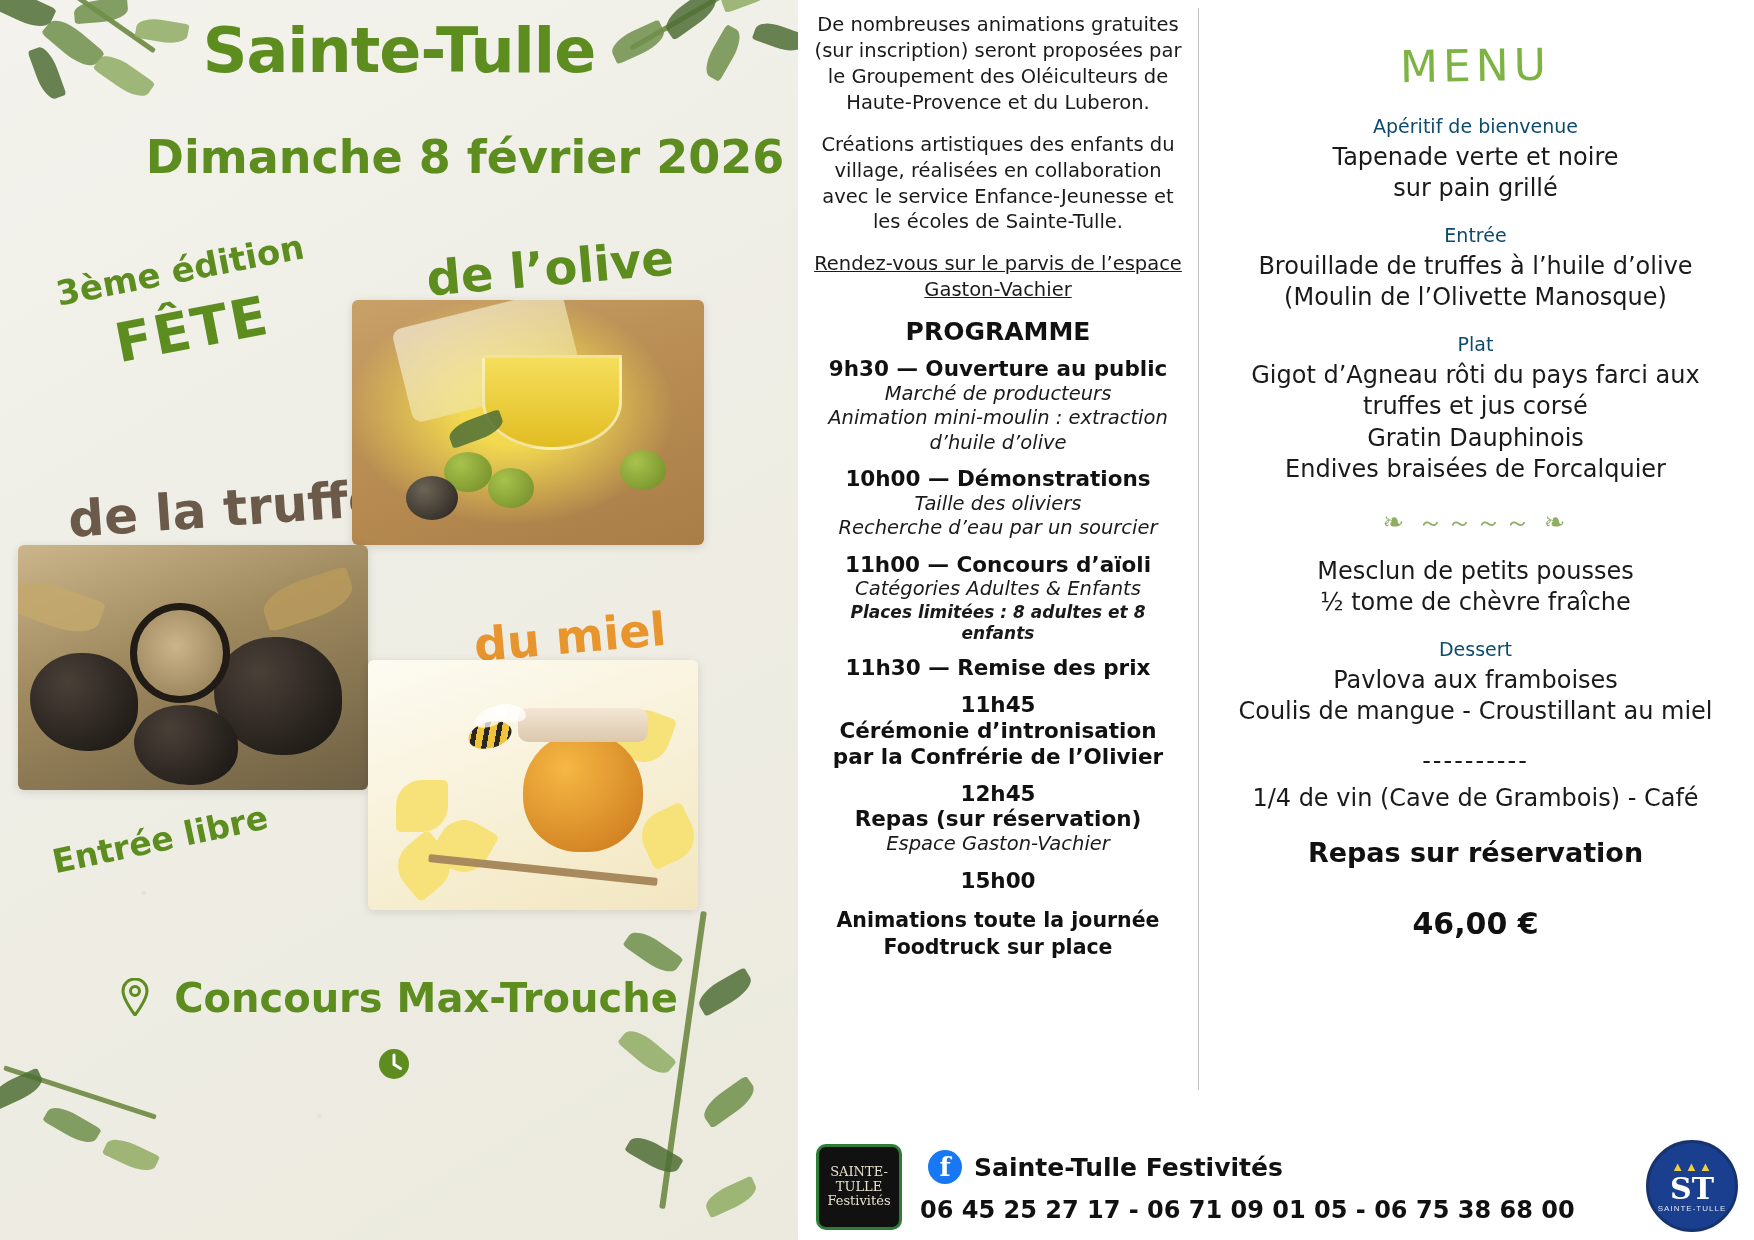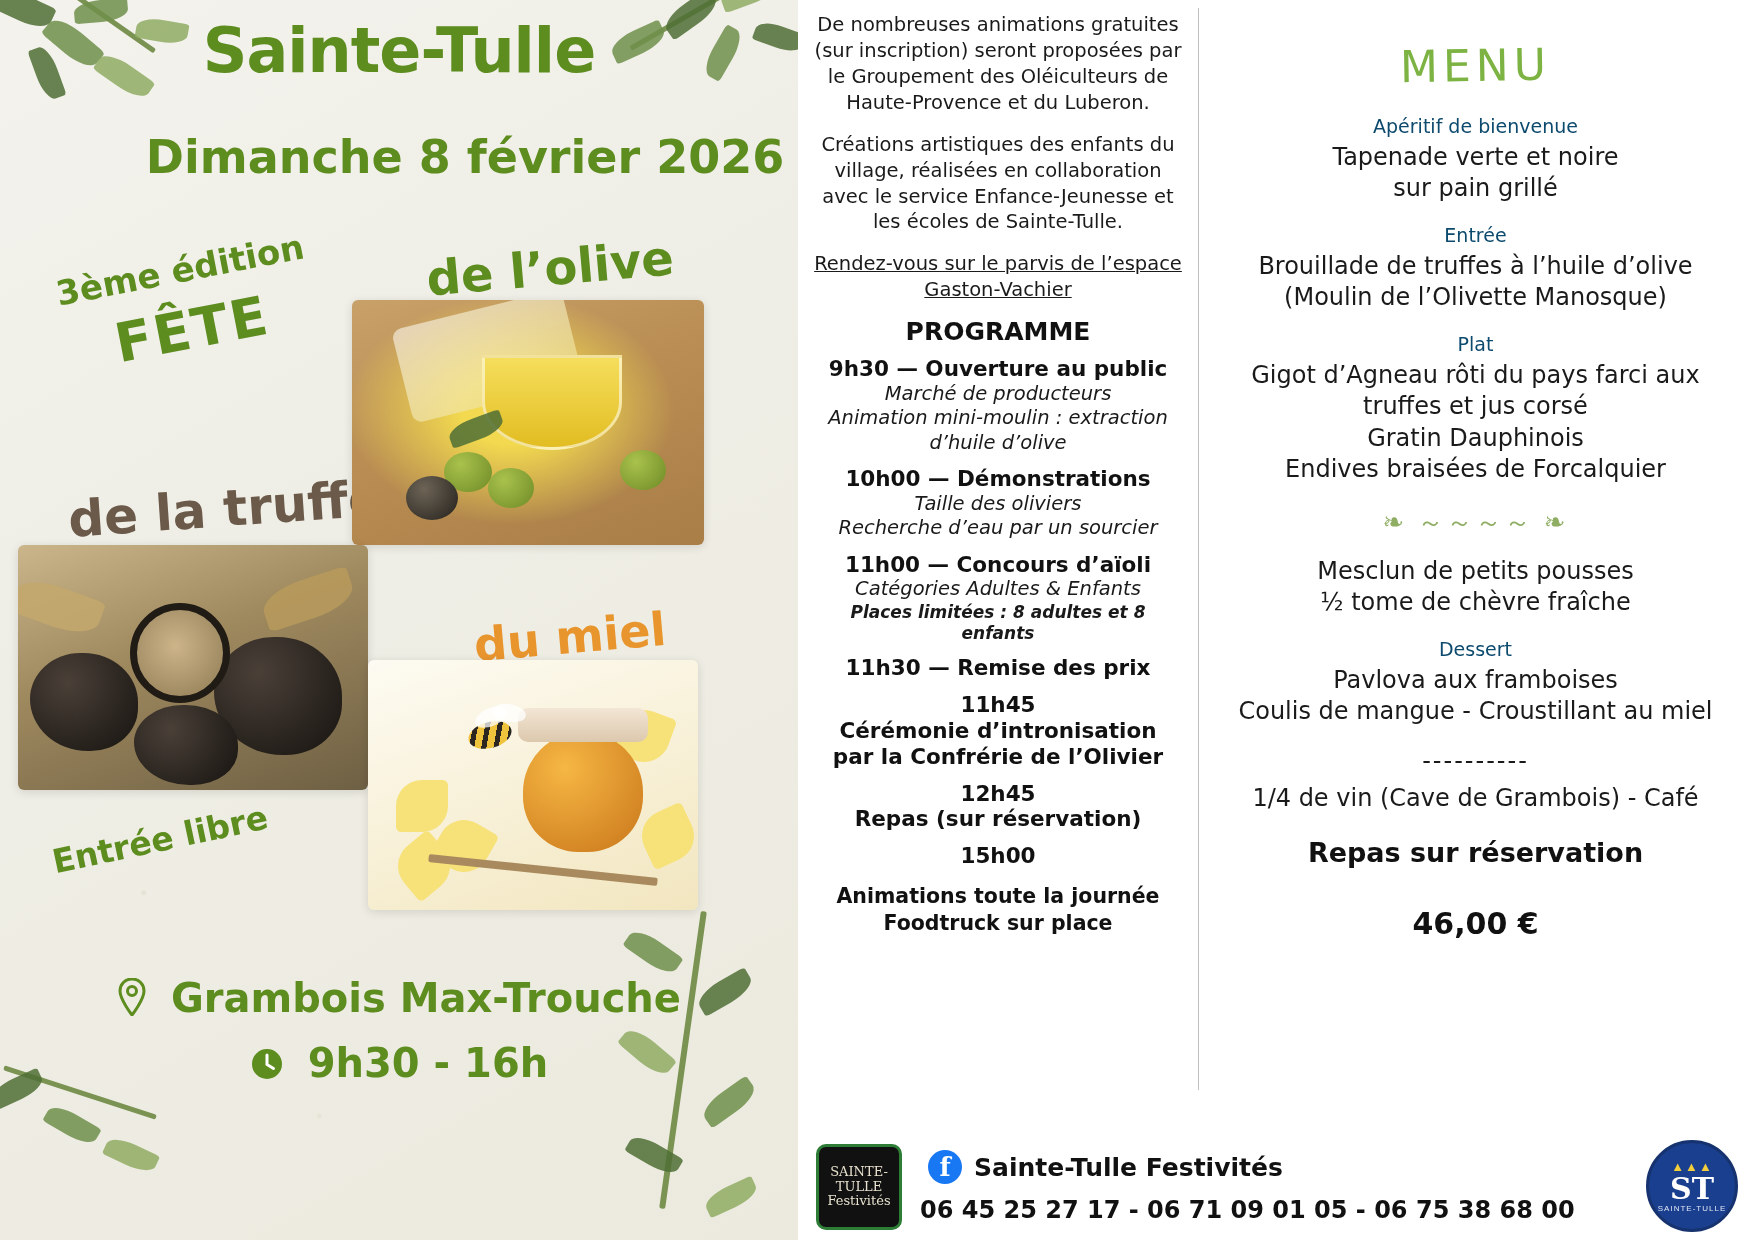--- a/index.html
+++ b/index.html
@@ -395,31 +395,30 @@
       <div class="bee-wing" style="left:124px; top:44px; transform:rotate(10deg);"></div>
     </div>
 
     <div class="poster-place">
       <span class="inline-ic">
         <svg width="30" height="38" viewBox="0 0 30 38">
             <path d="M15 1C8 1 3 6.4 3 13c0 8.5 12 24 12 24s12-15.5 12-24C27 6.4 22 1 15 1z" fill="none" stroke="#5d8c1f" stroke-width="3"></path>
             <circle cx="15" cy="13" r="4.5" fill="none" stroke="#5d8c1f" stroke-width="3"></circle>
           </svg>
       </span>
-      <span>Grambois Max-Trouche</span>
+      <span>Concours Max-Trouche</span>
     </div>
 
     <div class="poster-hours">
       <span class="inline-ic">
         <svg width="34" height="34" viewBox="0 0 34 34">
             <circle cx="17" cy="17" r="15" fill="#5d8c1f"></circle>
             <path d="M17 8v9.5l6.5 4" stroke="#fff" stroke-width="3" fill="none" stroke-linecap="round"></path>
           </svg>
       </span>
-      <span>9h30 - 16h</span>
     </div>
   </div>
 
   <div class="right">
 
     <div class="col-prog">
       <p class="p-text">De nombreuses animations gratuites (sur inscription) seront proposées par le Groupement des Oléiculteurs de Haute-Provence et du Luberon.</p>
       <p class="p-text">Créations artistiques des enfants du village, réalisées en collaboration avec le service Enfance-Jeunesse et les écoles de Sainte-Tulle.</p>
       <p class="p-text tight">Rendez-vous sur le parvis de l’espace Gaston-Vachier</p>
 
@@ -449,20 +448,21 @@
 
       <div class="slot">
         <div class="slot-title">11h45</div>
         <div class="slot-title">Cérémonie d’intronisation</div>
         <div class="slot-title">par la Confrérie de l’Olivier</div>
       </div>
 
       <div class="slot">
         <div class="slot-title">12h45</div>
         <div class="slot-title">Repas (sur réservation)</div>
+        <div class="slot-line">Espace Gaston-Vachier</div>
       </div>
 
       <div class="slot">
         <div class="slot-title">15h00</div>
       </div>
 
       <div class="closing">
         <div>Animations toute la journée</div>
         <div>Foodtruck sur place</div>
       </div>

